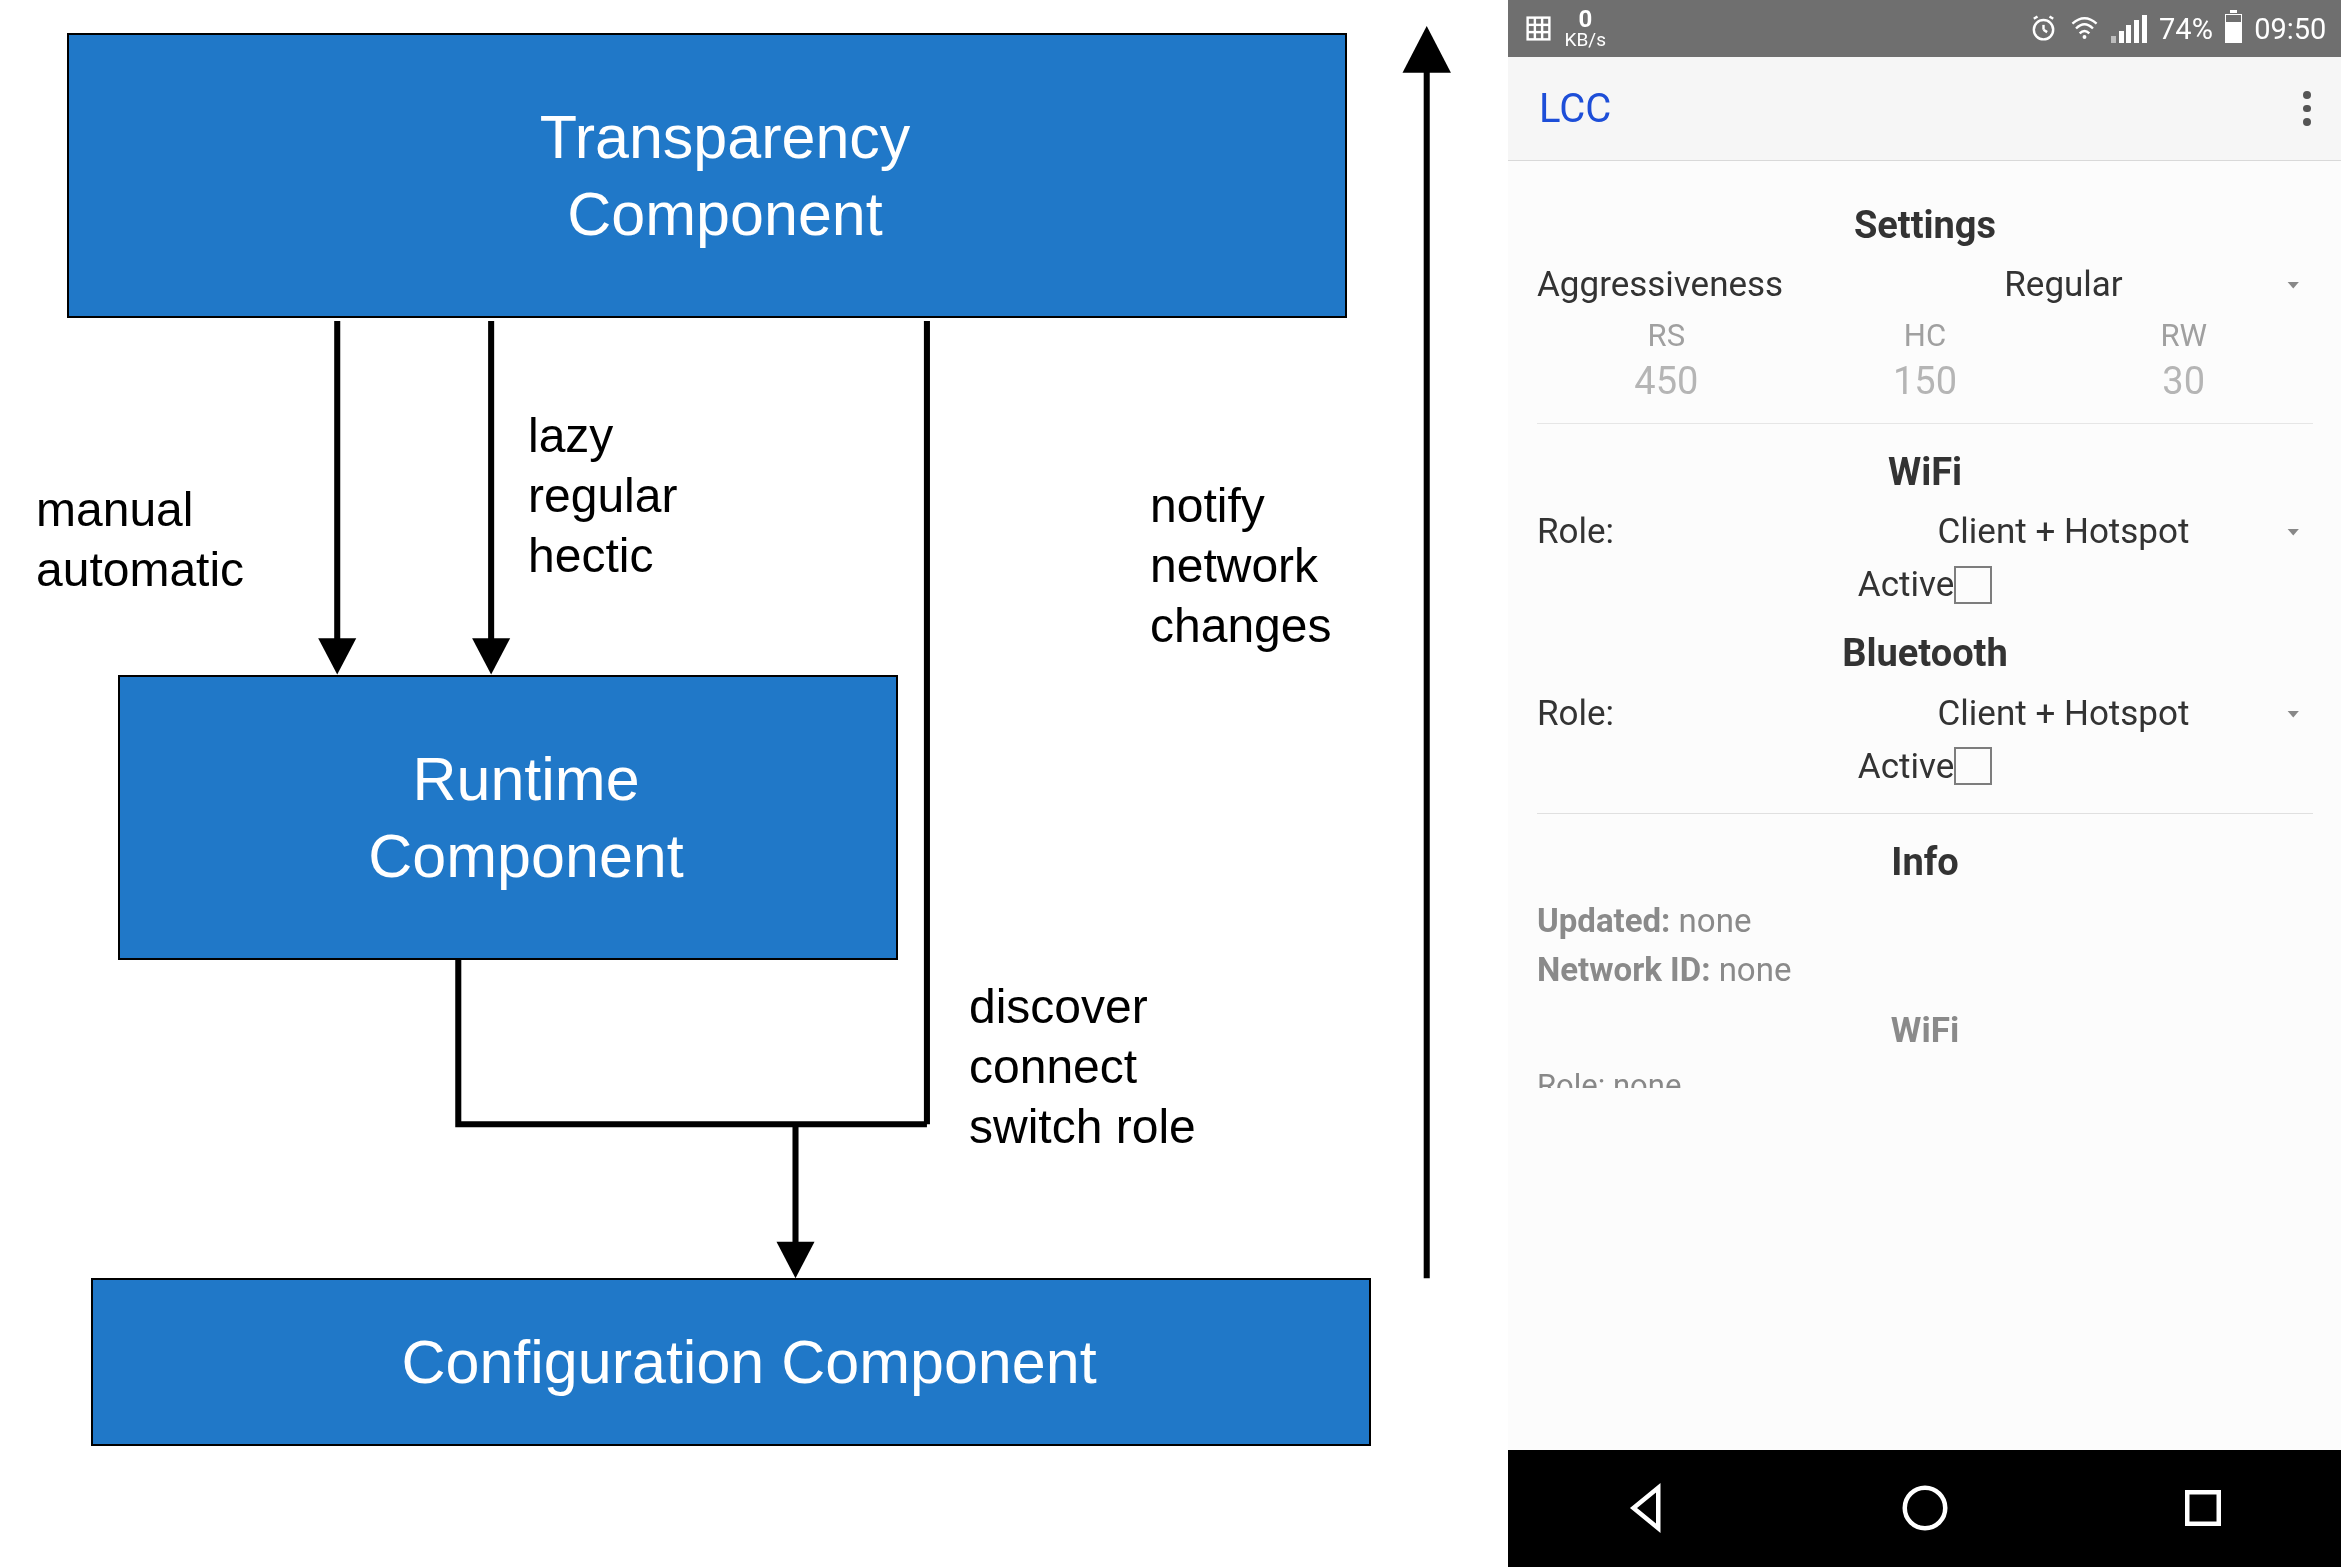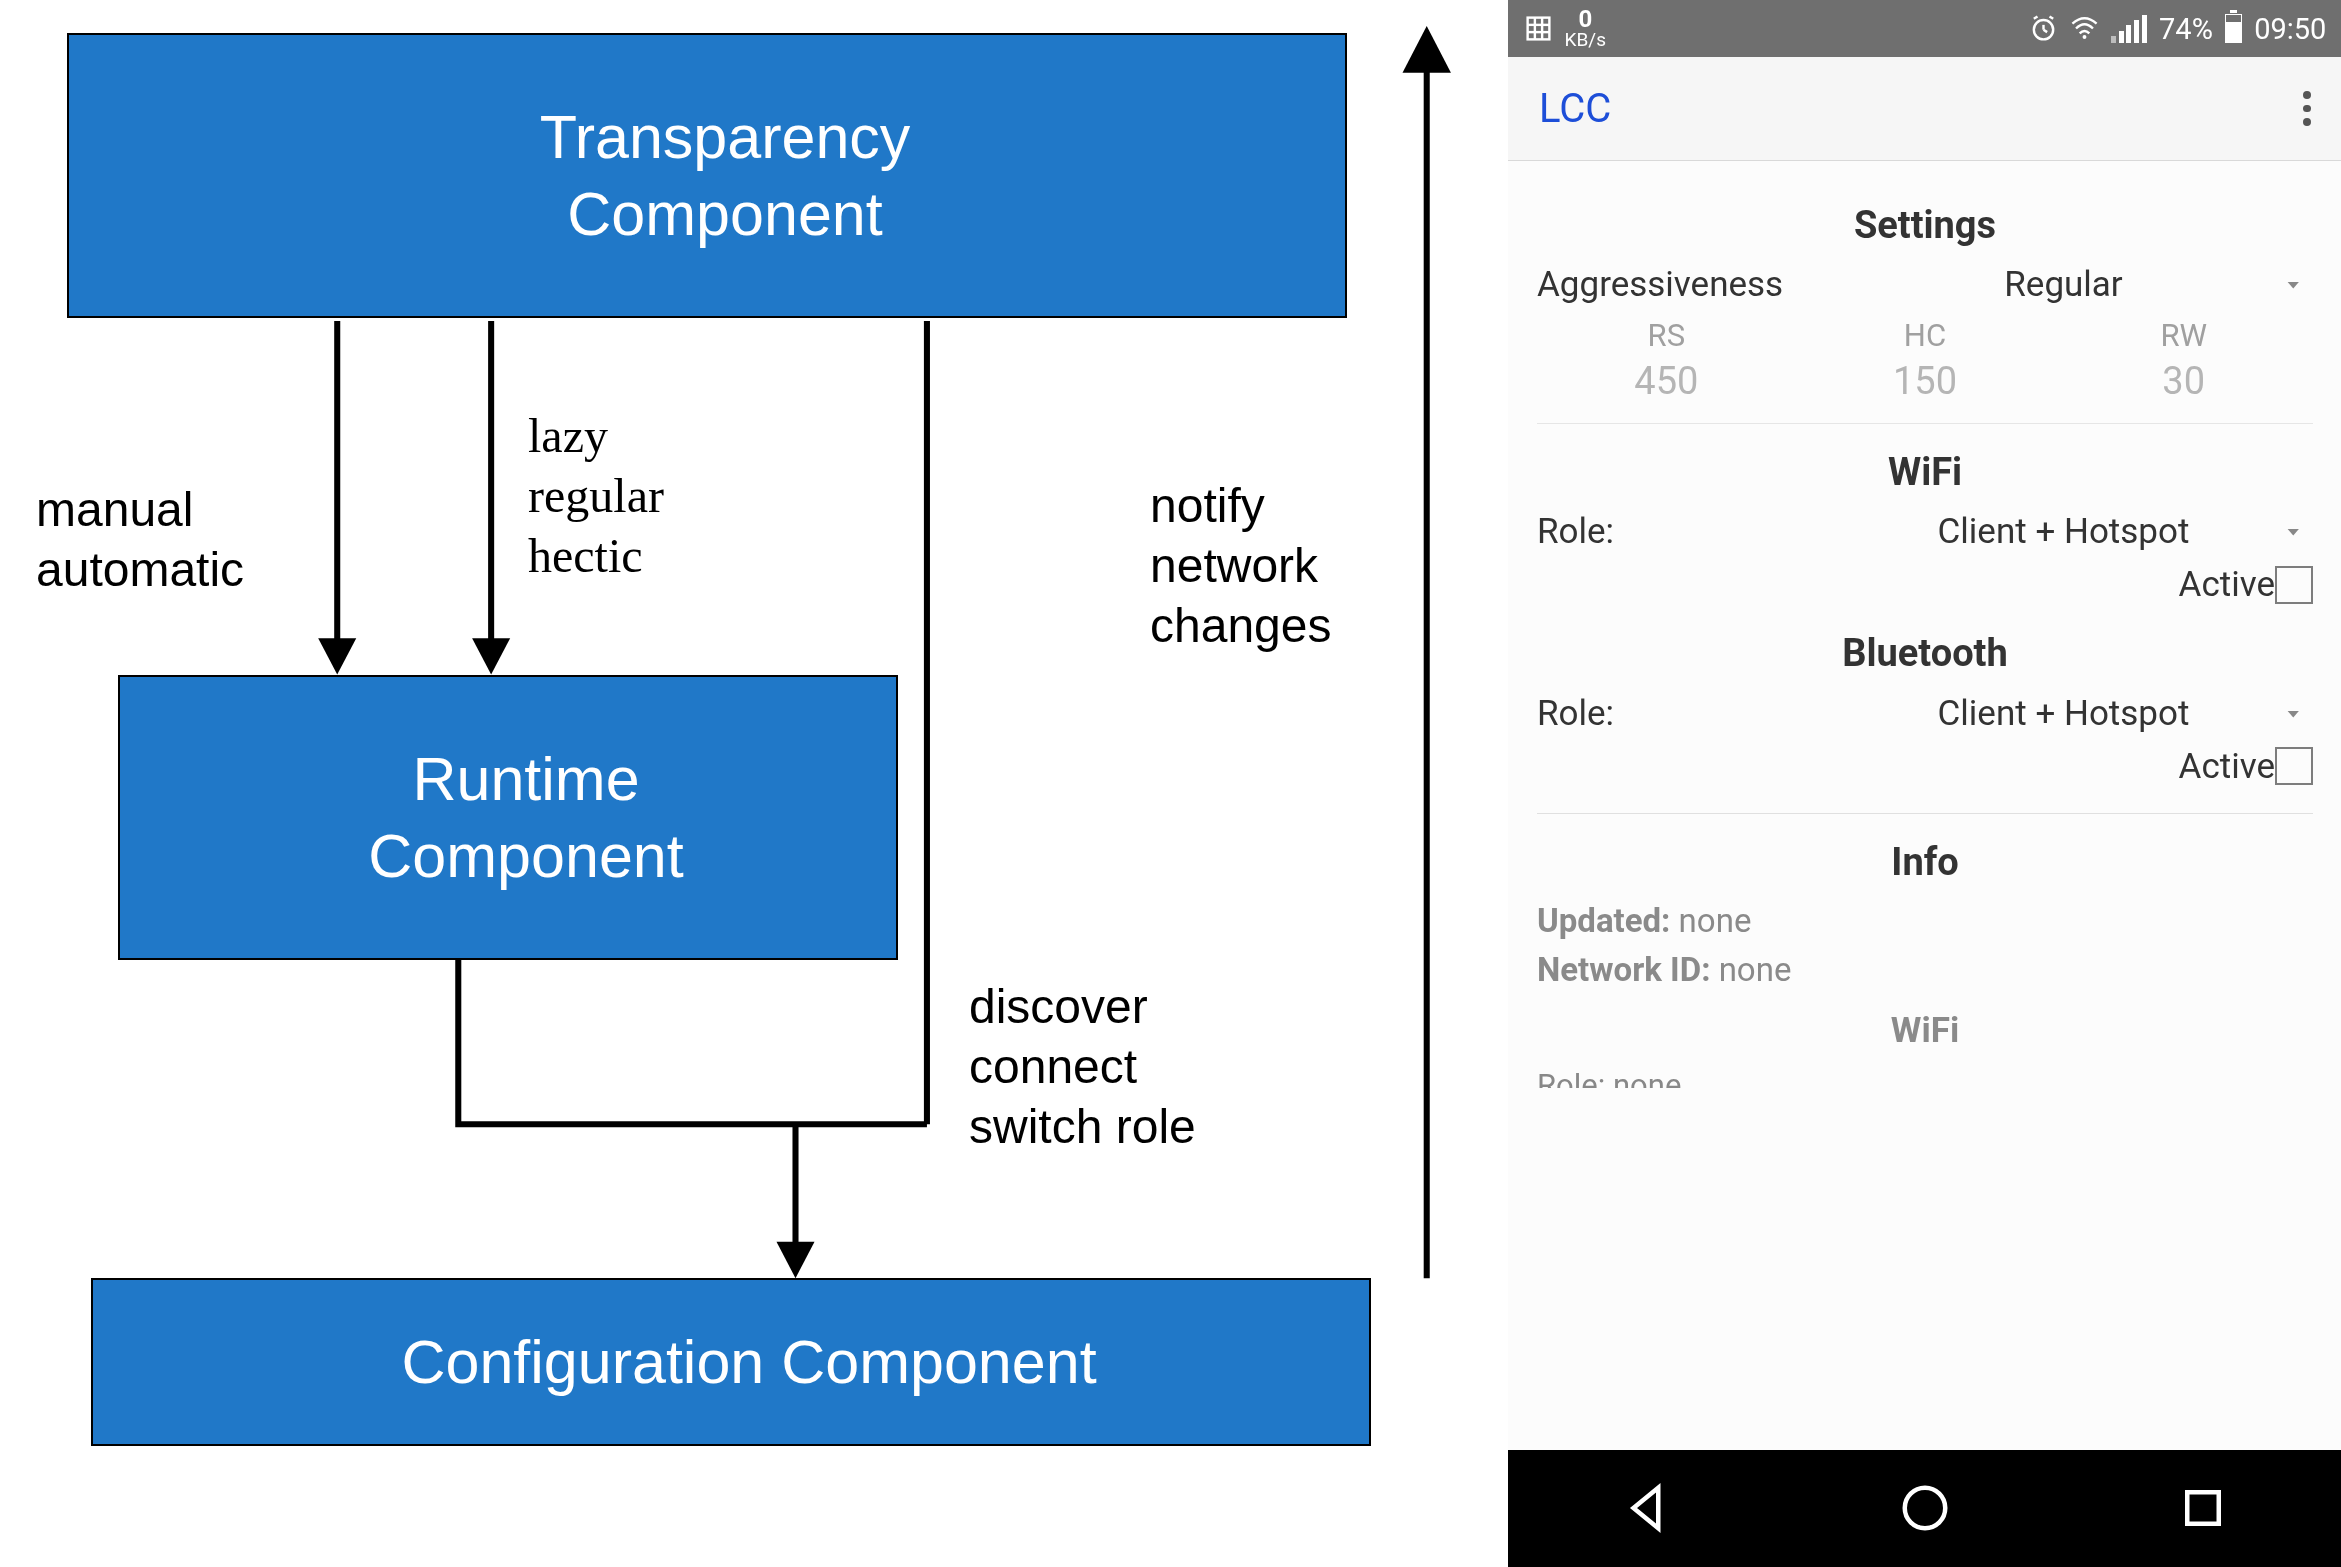--- a/index.html
+++ b/index.html
@@ -36,21 +36,21 @@
   .box-config       { left: 67px;  top: 1278px; width: 1280px; height: 168px; margin-left: 24px; }
 
   .lbl {
     position: absolute;
     color: #000;
     font-size: 48px;
     line-height: 1.25;
     white-space: nowrap;
   }
   .lbl-manual  { left: 36px;  top: 480px; }
-  .lbl-lazy    { left: 528px; top: 406px; font-family: Liberation Serif, serif; }
+  .lbl-lazy    { left: 528px; top: 406px; }
   .lbl-discover{ left: 969px; top: 977px; }
   .lbl-notify  { left: 1150px; top: 476px; text-align: left;}
 
   svg.arrows {
     position: absolute;
     left: 0; top: 0;
     width: 1508px; height: 1568px;
     pointer-events: none;
   }
   svg.arrows line { stroke:#000; stroke-width:7; }
@@ -115,21 +115,21 @@
   .section-title{ text-align:center; font-weight:700; font-size:38px; margin:26px 0 17.3px 0;}
   .row { display:flex; align-items:center; margin:12px 0;}
   .row .label{ width:277px;}
   .row .value{ flex:1; text-align:center; position:relative; color:#333;}
   .row .caret{ position:absolute; right:8.6px; top:50%; transform:translateY(-50%);}
   .caret svg{ width:22.5px; height:22.5px; }
   .triple{ display:flex; margin-top:5.2px;}
   .triple .col{ flex:1; text-align:center;}
   .triple .head{ color:#a0a0a0; font-size:31px;}
   .triple .val{ color:#b5b5b5; font-size:38px; margin-top:5.2px; border-bottom:1.7px solid #e6e6e6; padding-bottom:20px;}
-  .checkbox-row{ display:flex; justify-content:flex-end; align-items:center; margin:8.6px 0 24px 0;}
+  .checkbox-row{ display:flex; justify-content:center; align-items:center; margin:8.6px 0 24px 0;}
   .checkbox{ width:38px; height:38px; border:2.6px solid #7d7d7d;}
   hr.divider{ border:none; border-top:1.7px solid #e0e0e0; margin:26px 0 8.6px 0;}
   .info-line{ color:#8a8a8a; font-size:33px; margin:10.4px 0;}
   .info-line b{ font-weight:700;}
   .sub-title{ text-align:center; color:#8a8a8a; font-weight:700; margin-top:21px;}
   .cutoff{ color:#888; font-size:31px; margin-top:15.6px; height:21px; overflow:hidden;}
 
   .navbar {
     background:#000;
     height:118px;

